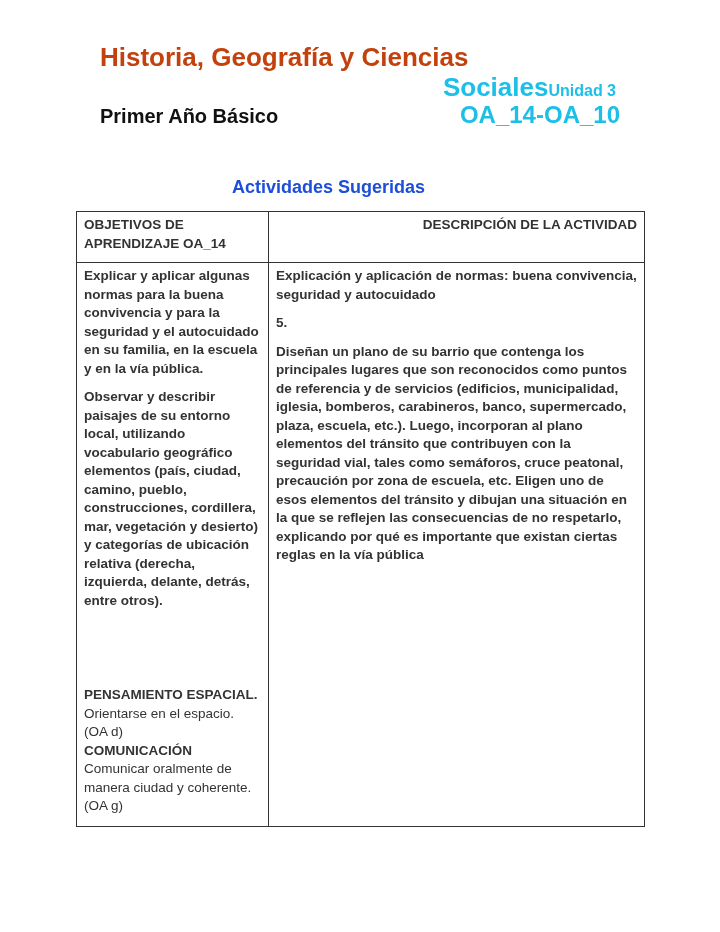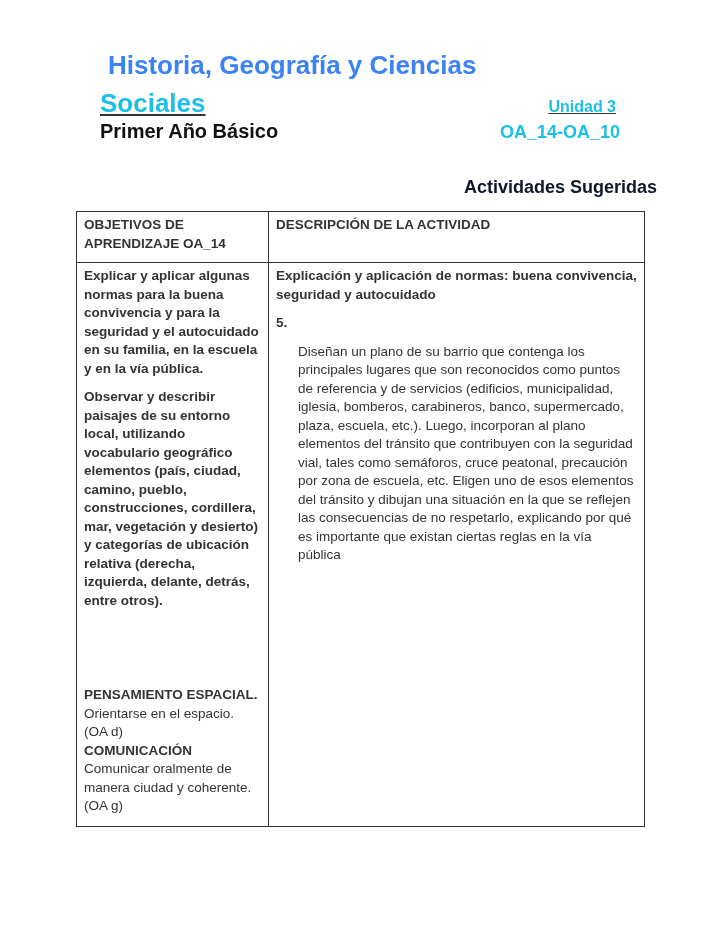--- a/index.html
+++ b/index.html
@@ -2,58 +2,58 @@
 <html><head>
   <meta charset="utf-8">
   <style>
     html, body { margin: 0; padding: 0; background: #ffffff; }
     body {
       width: 720px; height: 932px; position: relative; overflow: hidden;
       font-family: "Liberation Sans", sans-serif; color: #333333;
     }
     .title-block { position: absolute; left: 100px; top: 42px; width: 520px; }
     .title-line1 {
-      font-size: 26px; font-weight: bold; color: #3b82f6; line-height: 30px; margin: 8px;
+      font-size: 26px; font-weight: bold; color: #c2410c; line-height: 30px; margin: 0;
     }
     .title-row2 {
-      display: flex; justify-content: space-between; align-items: baseline;
-      line-height: 30px; height: 30px; text-decoration: underline;
+      display: flex; justify-content: flex-end; align-items: baseline;
+      line-height: 30px; height: 30px;
     }
     .title-line2 { font-size: 26px; font-weight: bold; color: #1bbfe8; }
     .unit { font-size: 16px; font-weight: bold; color: #1bbfe8; padding-right: 4px; }
     .title-row3 {
       display: flex; justify-content: space-between; align-items: baseline;
       line-height: 26px; height: 26px; gap: 45px;
     }
     .grade { font-size: 20px; font-weight: bold; color: #111111; }
-    .oa-code { font-size: 18px; font-weight: bold; color: #1bbfe8; }
+    .oa-code { font-size: 24px; font-weight: bold; color: #1bbfe8; }
 
     .section-title {
-      position: absolute; left: 0; width: 657px; top: 177px; text-align: right;
-      font-size: 18px; font-weight: bold; color: #0f172a;
+      position: absolute; left: 0; width: 657px; top: 177px; text-align: center;
+      font-size: 18px; font-weight: bold; color: #1d4ed8;
     }
 
     table.activities {
       position: absolute; left: 76px; top: 211px; width: 568px; height: 616px;
       border-collapse: collapse; table-layout: fixed;
     }
     table.activities td, table.activities th {
       border: 1.3px solid #333333; vertical-align: top; padding: 4px 7px;
       font-size: 13.5px; line-height: 18.5px; color: #333333;
     }
     col.c1 { width: 192px; }
     col.c2 { width: 376px; }
     th.h1 { text-align: left; font-weight: bold; height: 42px; }
-    th.h2 { text-align: left; font-weight: bold; }
+    th.h2 { text-align: right; font-weight: bold; }
     .b { font-weight: bold; }
     p { margin: 0; }
     .gap-sm { margin-top: 10px; }
     .gap-lg { margin-top: 76px; }
     .gap-md { }
-    .desc-text { font-weight: normal; margin-left: 22px; }
+    .desc-text { font-weight: bold; }
   </style>
 </head>
 <body>
 
 <div class="title-block">
   <p class="title-line1">Historia, Geografía y Ciencias</p>
   <div class="title-row2">
     <span class="title-line2">Sociales</span>
     <span class="unit">Unidad 3</span>
   </div>

